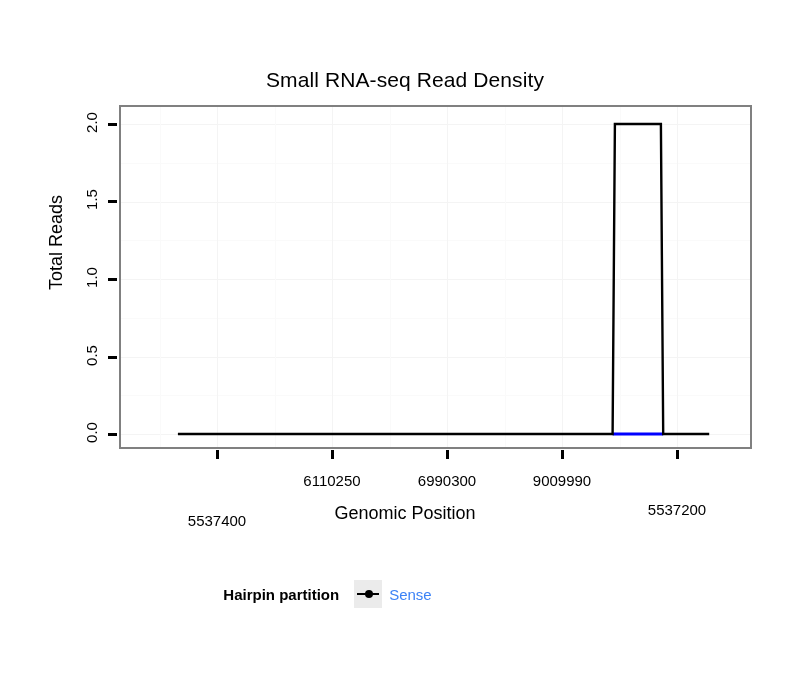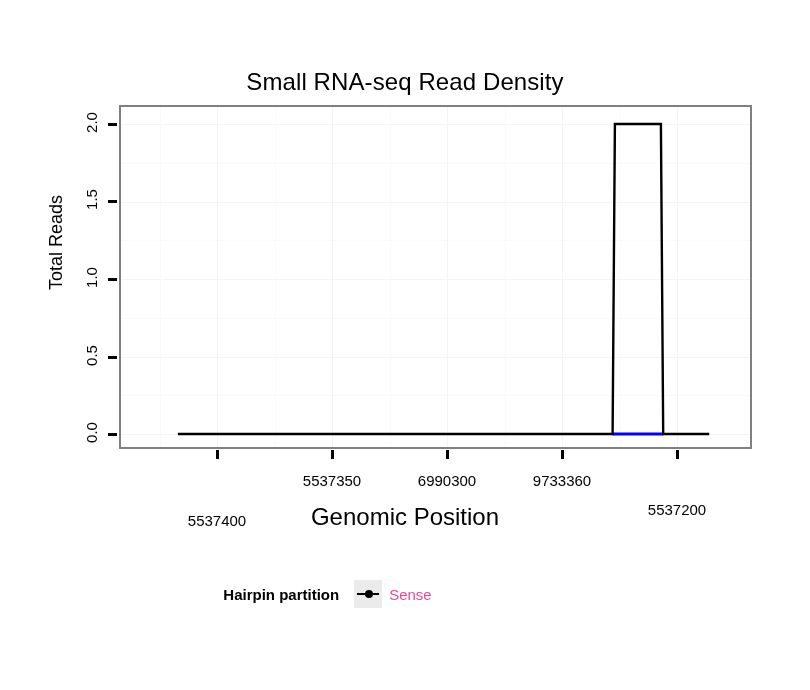--- a/index.html
+++ b/index.html
@@ -20,21 +20,21 @@
     background: #ffffff;
   }
 
   
   #chart-title {
     position: absolute;
     left: 0;
     top: 68px;
     width: 810px;
     text-align: center;
-    font-size: 24px;
+    font-size: 21px;
     color: #000000;
     letter-spacing: 0.1px;
   }
 
   
   #plot-panel {
     position: absolute;
     left: 119px;
     top: 105px;
     width: 633px;
@@ -98,21 +98,21 @@
     font-size: 18px;
     color: #000000;
     transform: rotate(-90deg);
   }
   #x-axis-title {
     position: absolute;
     left: 0;
     top: 503px;
     width: 810px;
     text-align: center;
-    font-size: 24px;
+    font-size: 18px;
     color: #000000;
   }
 
   
   #legend {
     position: absolute;
     left: 0;
     top: 580px;
     width: 655px;
     display: flex;
@@ -148,21 +148,21 @@
   .legend-key .key-dot {
     position: absolute;
     left: 11px;
     top: 10px;
     width: 8px;
     height: 8px;
     border-radius: 50%;
   }
   .legend-label {
     font-size: 15px;
-    color: #ec4899;
+    color: #3b82f6;
   }
 </style>
 </head>
 <body>
 
 <div id="figure">
 
   <div id="chart-title">Small RNA-seq Read Density</div>
 
   <div id="plot-panel">
@@ -204,25 +204,25 @@
       <div class="ytick-label" style="top: 269px;"><span>1.0</span></div>
       <div class="tick-mark ytick-mark" style="top: 356px;"></div>
       <div class="ytick-label" style="top: 347px;"><span>0.5</span></div>
       <div class="tick-mark ytick-mark" style="top: 433px;"></div>
       <div class="ytick-label" style="top: 424px;"><span>0.0</span></div>
     </div>
   <div id="x-ticks">
       <div class="tick-mark xtick-mark" style="left: 216px;"></div>
       <div class="xtick-label" style="left: 147px; margin-top: 40px;">5537400</div>
       <div class="tick-mark xtick-mark" style="left: 331px;"></div>
-      <div class="xtick-label" style="left: 262px;">5537350</div>
+      <div class="xtick-label" style="left: 262px;">6110250</div>
       <div class="tick-mark xtick-mark" style="left: 446px;"></div>
       <div class="xtick-label" style="left: 377px;">6990300</div>
       <div class="tick-mark xtick-mark" style="left: 561px;"></div>
-      <div class="xtick-label" style="left: 492px;">9733360</div>
+      <div class="xtick-label" style="left: 492px;">9009990</div>
       <div class="tick-mark xtick-mark" style="left: 676px;"></div>
       <div class="xtick-label" style="left: 607px; margin-top: 29px;">5537200</div>
     </div>
 
   <div id="y-axis-title">Total Reads</div>
   <div id="x-axis-title">Genomic Position</div>
 
   <div id="legend">
     <div id="legend-title">Hairpin partition</div>
 

